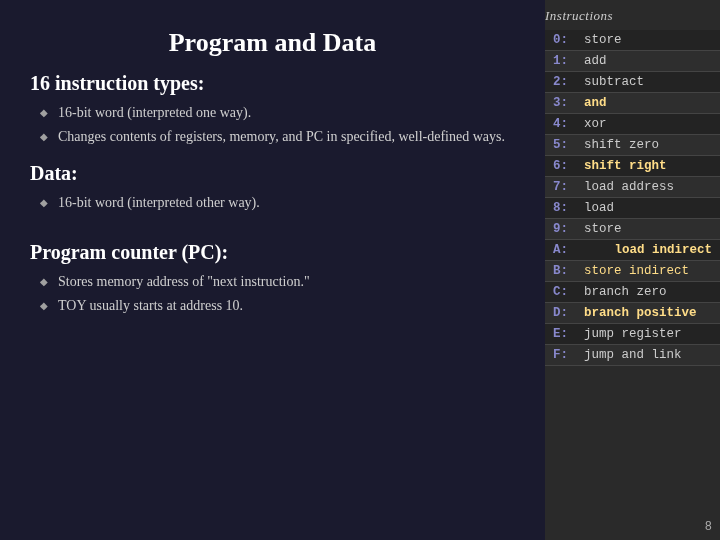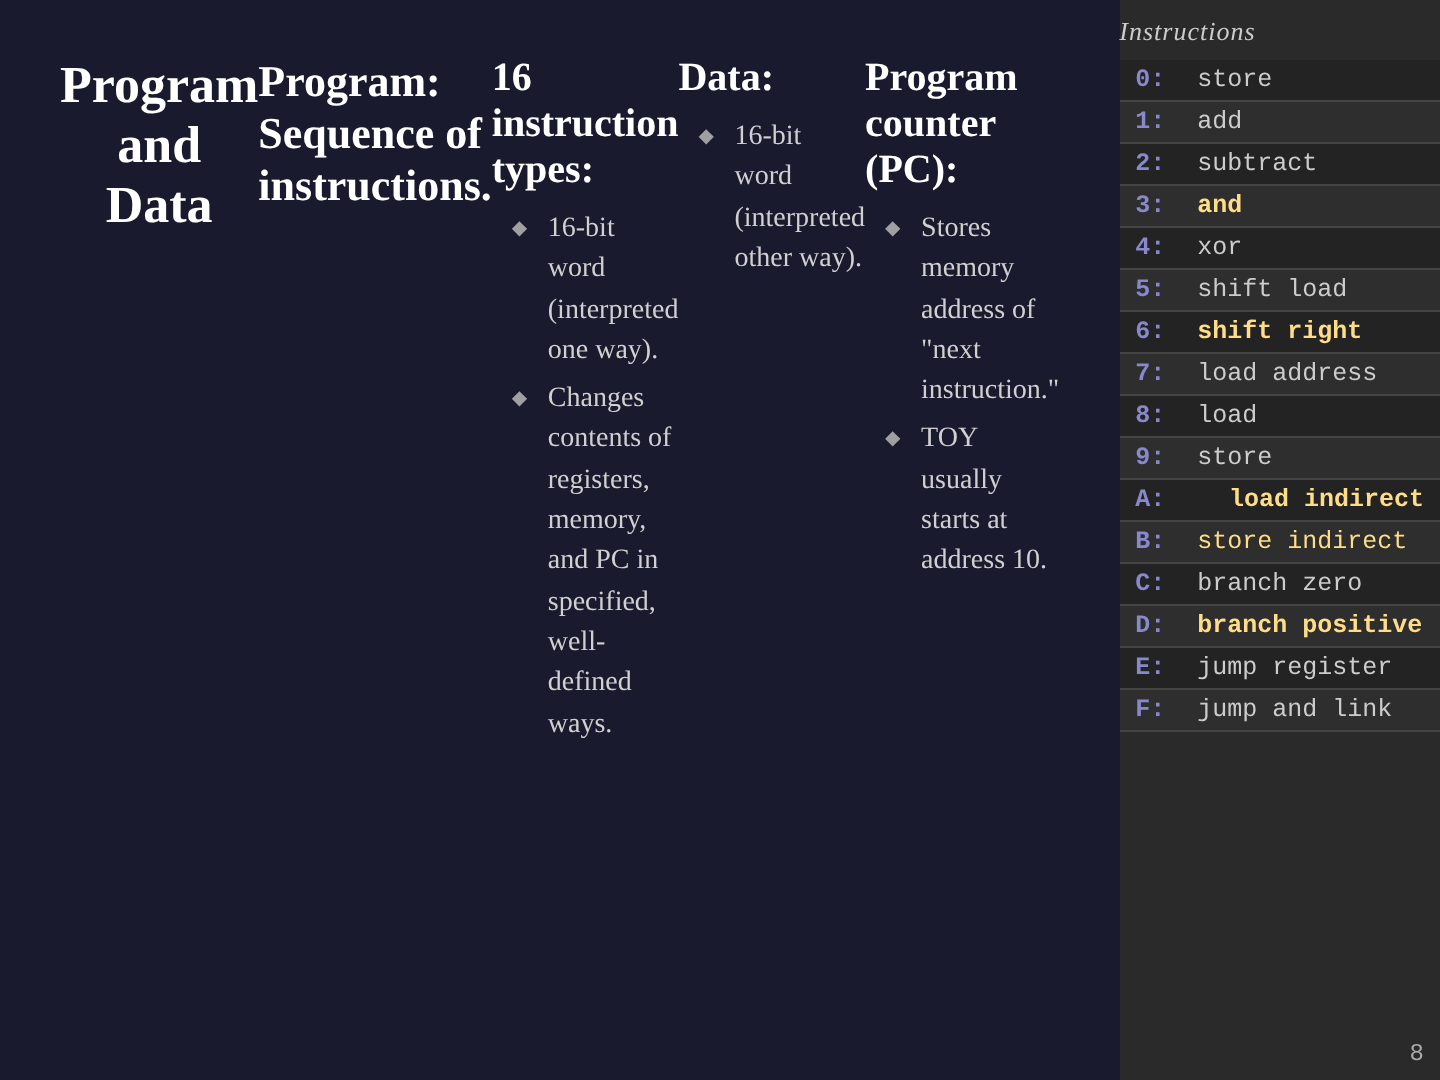--- a/index.html
+++ b/index.html
@@ -11,21 +11,21 @@
       font-family: 'Courier New', Courier, monospace;
       overflow: hidden;
     }
 
     .main-content {
       flex: 1;
       background: #1a1a2e;
       color: #e0e0e0;
       padding: 28px 30px 20px 30px;
       display: flex;
-      flex-direction: row;
+      flex-direction: column;
     }
 
     .page-title {
       text-align: center;
       font-size: 26px;
       font-weight: bold;
       color: #ffffff;
       margin-bottom: 14px;
       font-family: Georgia, serif;
     }
@@ -148,21 +148,20 @@
 
     body {
       position: relative;
     }
   </style>
 </head>
 <body>
 
 <div class="main-content">
   <div class="page-title">Program and Data</div>
-  <div class="program-heading">Program:  Sequence of instructions.</div>
 
   <div>
     <div class="section-heading">16 instruction types:</div>
     <ul class="bullet-list">
       <li>16-bit word (interpreted one way).</li>
       <li>Changes contents of registers, memory, and PC in specified, well-defined ways.</li>
     </ul>
   </div>
 
   <div class="data-section">
@@ -200,21 +199,21 @@
         <tr class="row-and">
           <td>3:</td>
           <td style="color: rgb(255, 221, 136); font-weight: bold;">and</td>
         </tr>
         <tr>
           <td>4:</td>
           <td>xor</td>
         </tr>
         <tr>
           <td>5:</td>
-          <td>shift load</td>
+          <td>shift zero</td>
         </tr>
         <tr class="row-shift-right">
           <td>6:</td>
           <td style="color: rgb(255, 221, 136); font-weight: bold;">shift right</td>
         </tr>
         <tr>
           <td>7:</td>
           <td>load address</td>
         </tr>
         <tr>

